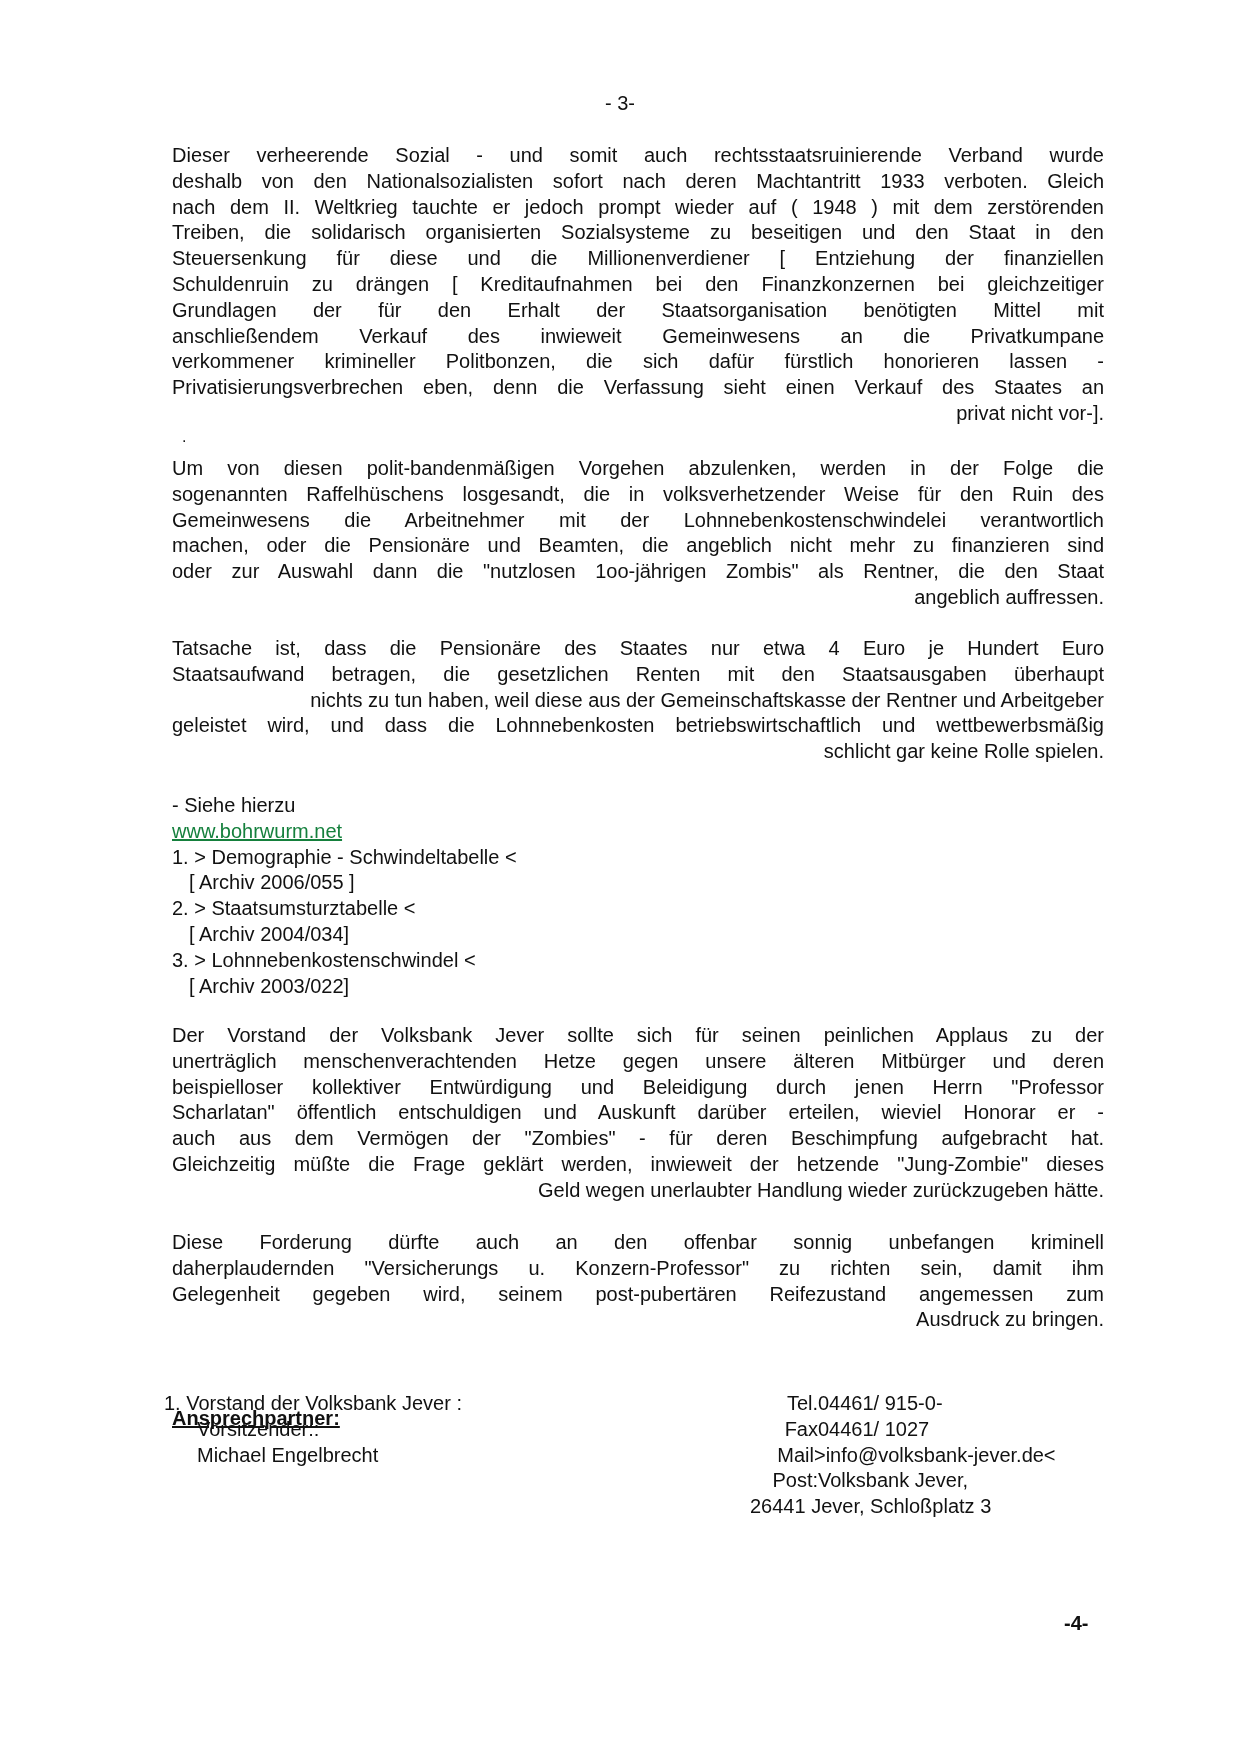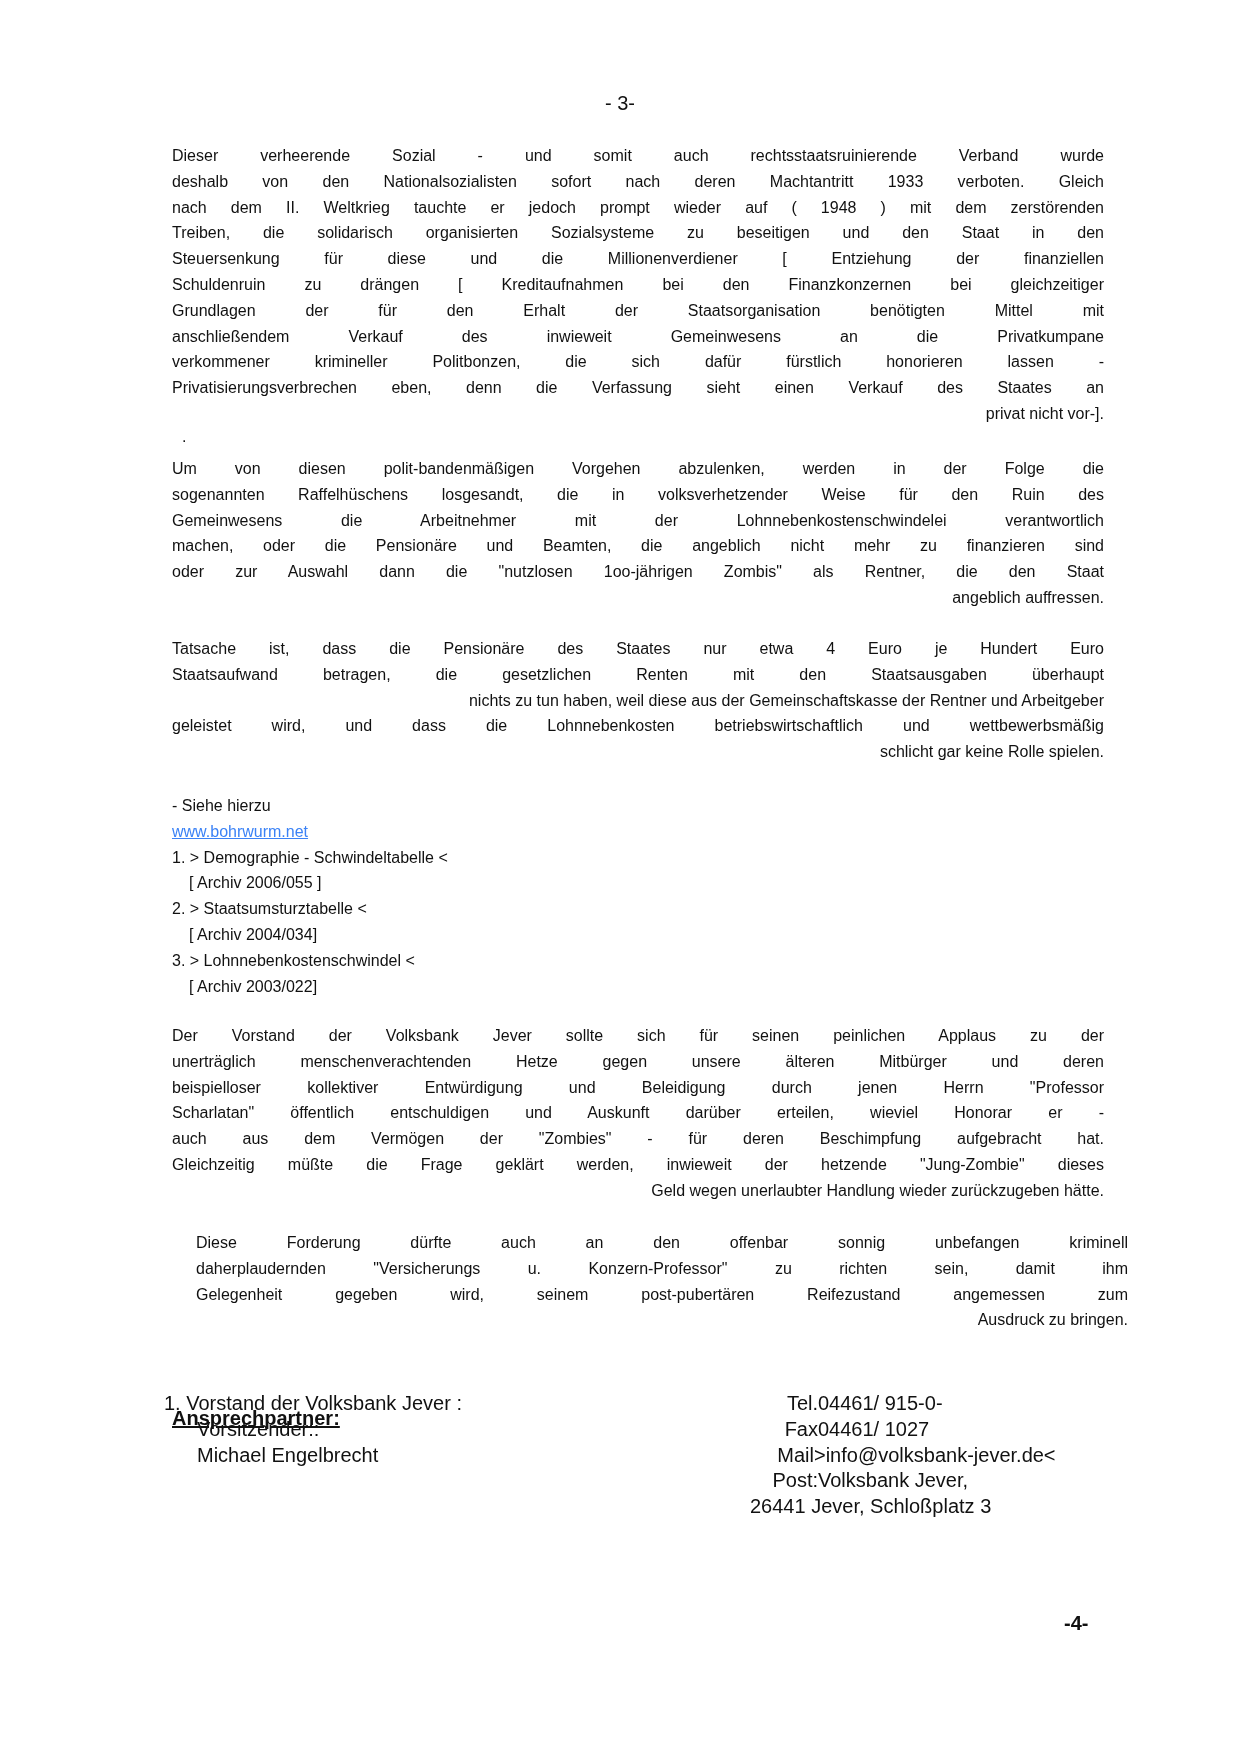--- a/index.html
+++ b/index.html
@@ -1,31 +1,31 @@
 <!DOCTYPE html>
 <html><head>
 <meta charset="utf-8">
 <style>
   html, body { margin: 0; padding: 0; background: #ffffff; }
   body { width: 1240px; height: 1754px; position: relative; overflow: hidden;
          font-family: "Liberation Sans", sans-serif; color: #111; }
   .page-num-top { position: absolute; top: 92px; left: 0; width: 1240px; text-align: center;
                   font-size: 20px; }
-  .content { position: absolute; left: 172px; width: 932px; font-size: 16px; line-height: 25.8px; }
+  .content { position: absolute; left: 172px; width: 932px; font-size: 20px; line-height: 25.8px; }
   .line { display: block; white-space: nowrap; }
   .jline { display: block; text-align: justify; text-align-last: justify; }
   .lastline { display: block; text-align: right; }
   .p1 { top: 143px; }
   .dot { position: absolute; top: 428px; left: 182px; font-size: 16px; }
   .p2 { top: 456px; }
   .p3 { top: 636px; }
   .refs { top: 793px; }
-  .link { color: #3b82f6; text-decoration: underline; }
+  .link { color: #15803d; text-decoration: underline; }
   .p4 { top: 1023px; }
-  .p5 { top: 1230px; margin-left: 24px; }
+  .p5 { top: 1230px; }
   .contacts-title { position: absolute; top: 1407px; left: 172px; font-size: 20px; font-weight: bold;
                     text-decoration: underline; }
   .contact-left { position: absolute; top: 1391px; left: 164px; font-size: 20px; line-height: 25.8px; }
   .contact-left .indent { padding-left: 33px; display: block; }
   .contact-right { position: absolute; top: 1391px; left: 750px; font-size: 20px; line-height: 25.8px; }
   .contact-right .row { display: block; white-space: nowrap; }
   .lbl { display: inline-block; width: 68px; text-align: right; }
   .page-num-bottom { position: absolute; top: 1612px; left: 1064px; font-size: 20px; font-weight: bold; }
   .ref-indent { padding-left: 17px; }
 </style>

